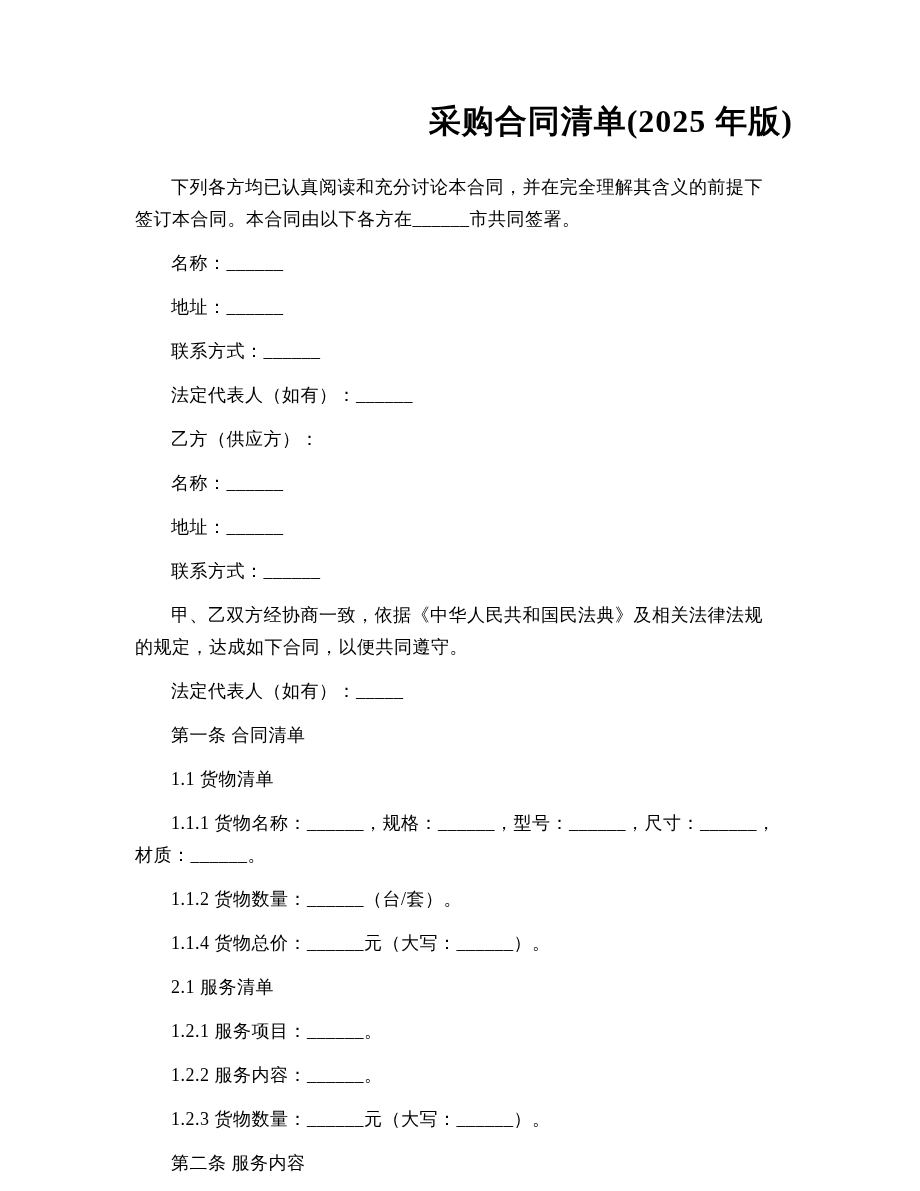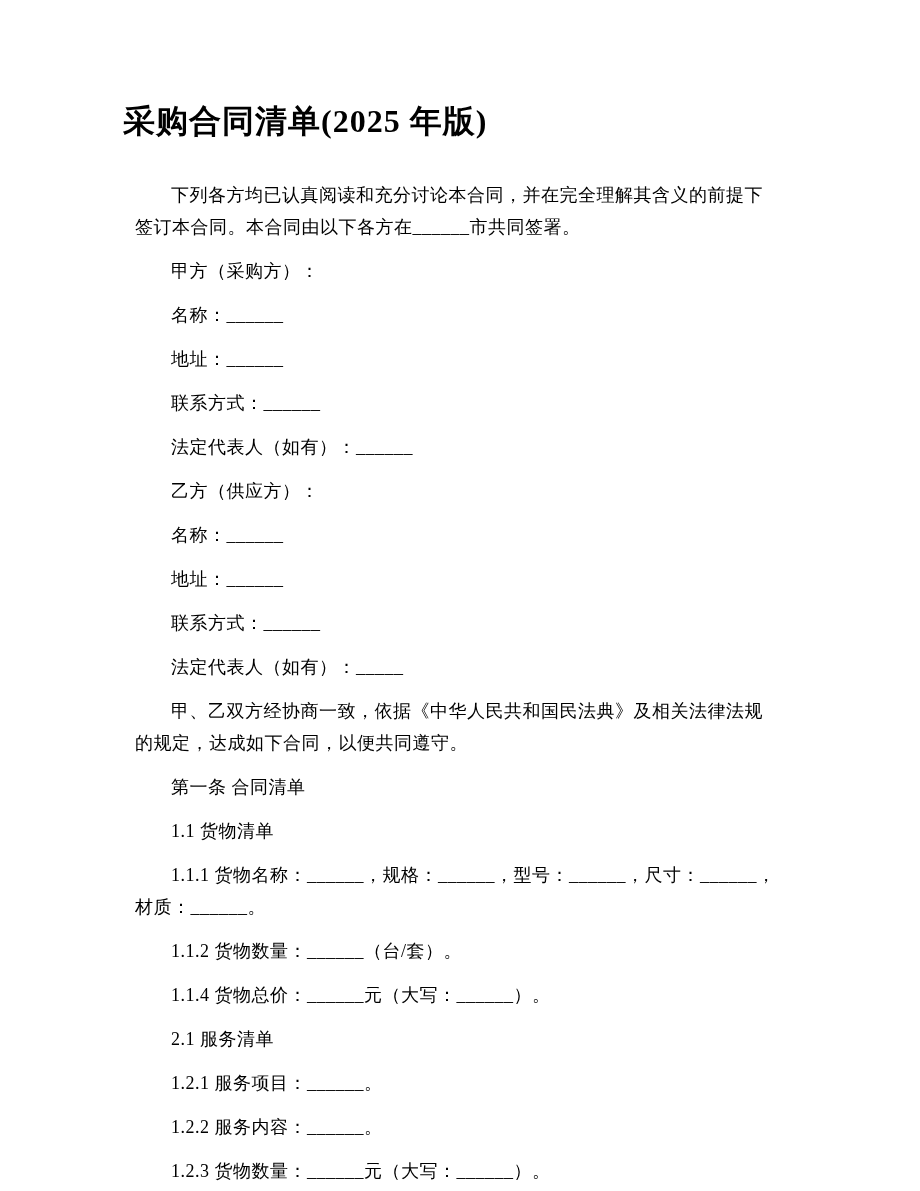--- a/index.html
+++ b/index.html
@@ -12,25 +12,25 @@
     width: 920px;
     height: 1191px;
     box-sizing: border-box;
     padding: 99px 127px 0 123px;
     background: #ffffff;
     color: #000000;
     font-family: "Liberation Serif", "DejaVu Serif", serif;
     overflow: hidden;
   }
   .doc-title {
-    margin: 0 0 36px 0;
+    margin: 0 0 28px 0;
     font-size: 32px;
     line-height: 44px;
     font-weight: bold;
-    text-align: left;
+    text-align: right;
     letter-spacing: 1px;
     white-space: nowrap;
   }
   .doc-body p {
     margin: 12px;
     font-size: 18px;
     line-height: 32px;
     text-indent: 2em;
     letter-spacing: 0.5px;
     word-break: break-all;
@@ -39,31 +39,30 @@
     font-weight: normal;
   }
 </style>
 </head>
 <body>
 
 <div class="page">
   <h1 class="doc-title">采购合同清单(2025 年版)</h1>
   <div class="doc-body" id="doc-body">
       <p class="">下列各方均已认真阅读和充分讨论本合同，并在完全理解其含义的前提下签订本合同。本合同由以下各方在______市共同签署。</p>
-      <p class="">甲方（采购方）：</p>
       <p class="">名称：______</p>
       <p class="">地址：______</p>
       <p class="">联系方式：______</p>
       <p class="">法定代表人（如有）：______</p>
       <p class="">乙方（供应方）：</p>
       <p class="">名称：______</p>
       <p class="">地址：______</p>
       <p class="">联系方式：______</p>
+      <p class="">甲、乙双方经协商一致，依据《中华人民共和国民法典》及相关法律法规的规定，达成如下合同，以便共同遵守。</p>
       <p class="">法定代表人（如有）：_____</p>
-      <p class="">甲、乙双方经协商一致，依据《中华人民共和国民法典》及相关法律法规的规定，达成如下合同，以便共同遵守。</p>
       <p class="bold">第一条 合同清单</p>
       <p class="">1.1 货物清单</p>
       <p class="">1.1.1 货物名称：______，规格：______，型号：______，尺寸：______，材质：______。</p>
       <p class="">1.1.2 货物数量：______（台/套）。</p>
       <p class="">1.1.4 货物总价：______元（大写：______）。</p>
       <p class="">2.1 服务清单</p>
       <p class="">1.2.1 服务项目：______。</p>
       <p class="">1.2.2 服务内容：______。</p>
       <p class="">1.2.3 货物数量：______元（大写：______）。</p>
       <p class="bold">第二条 服务内容</p>

